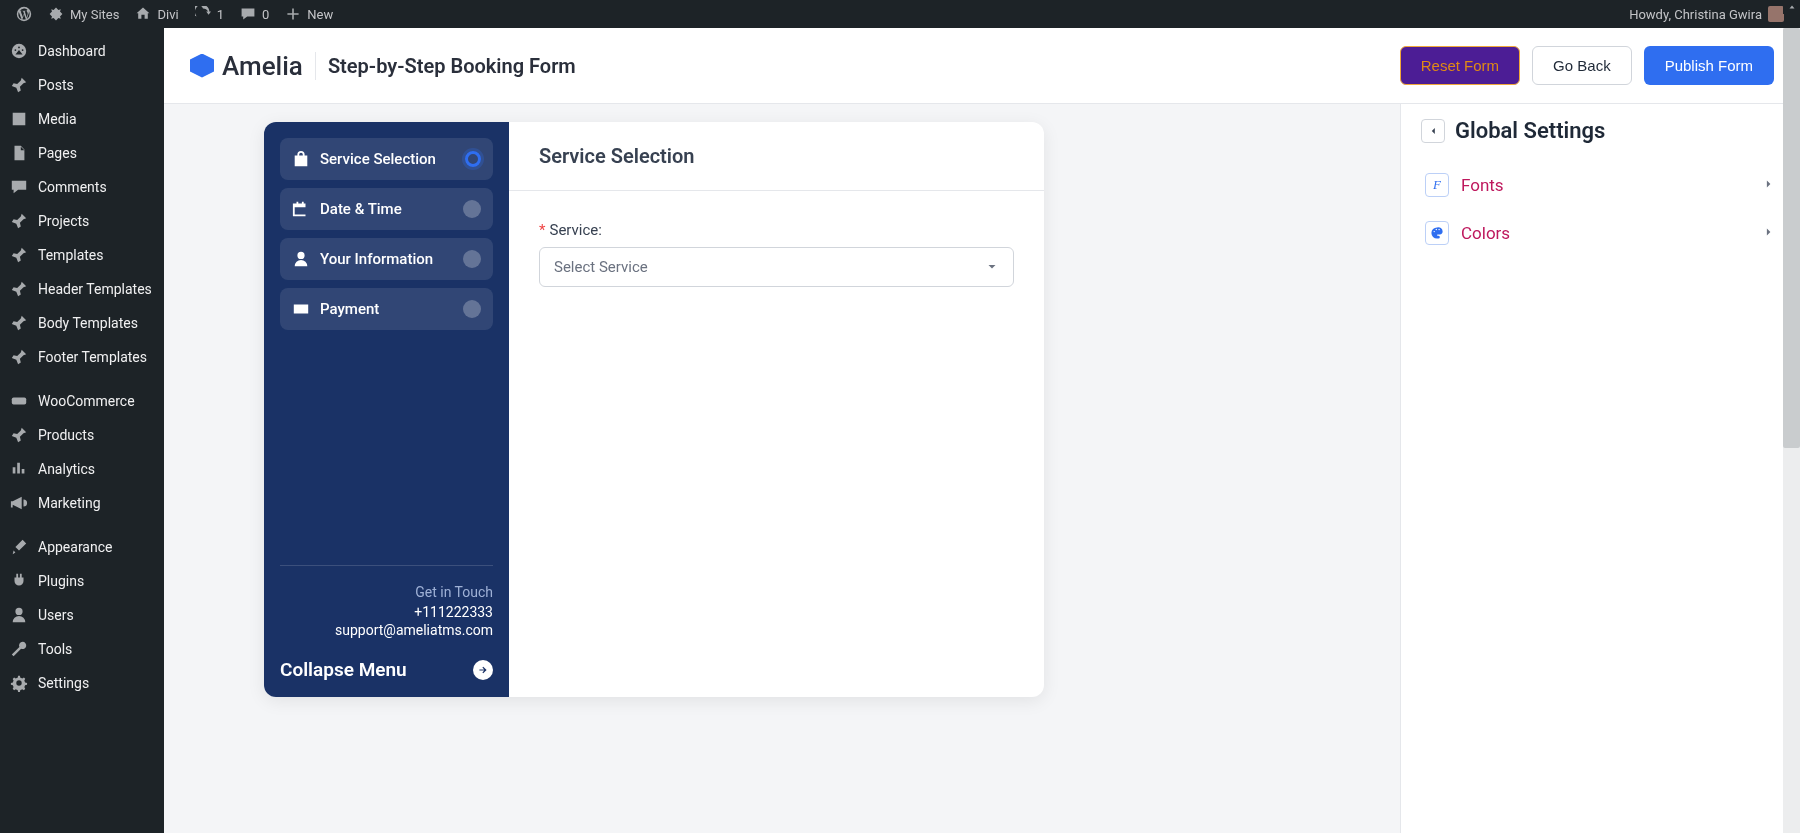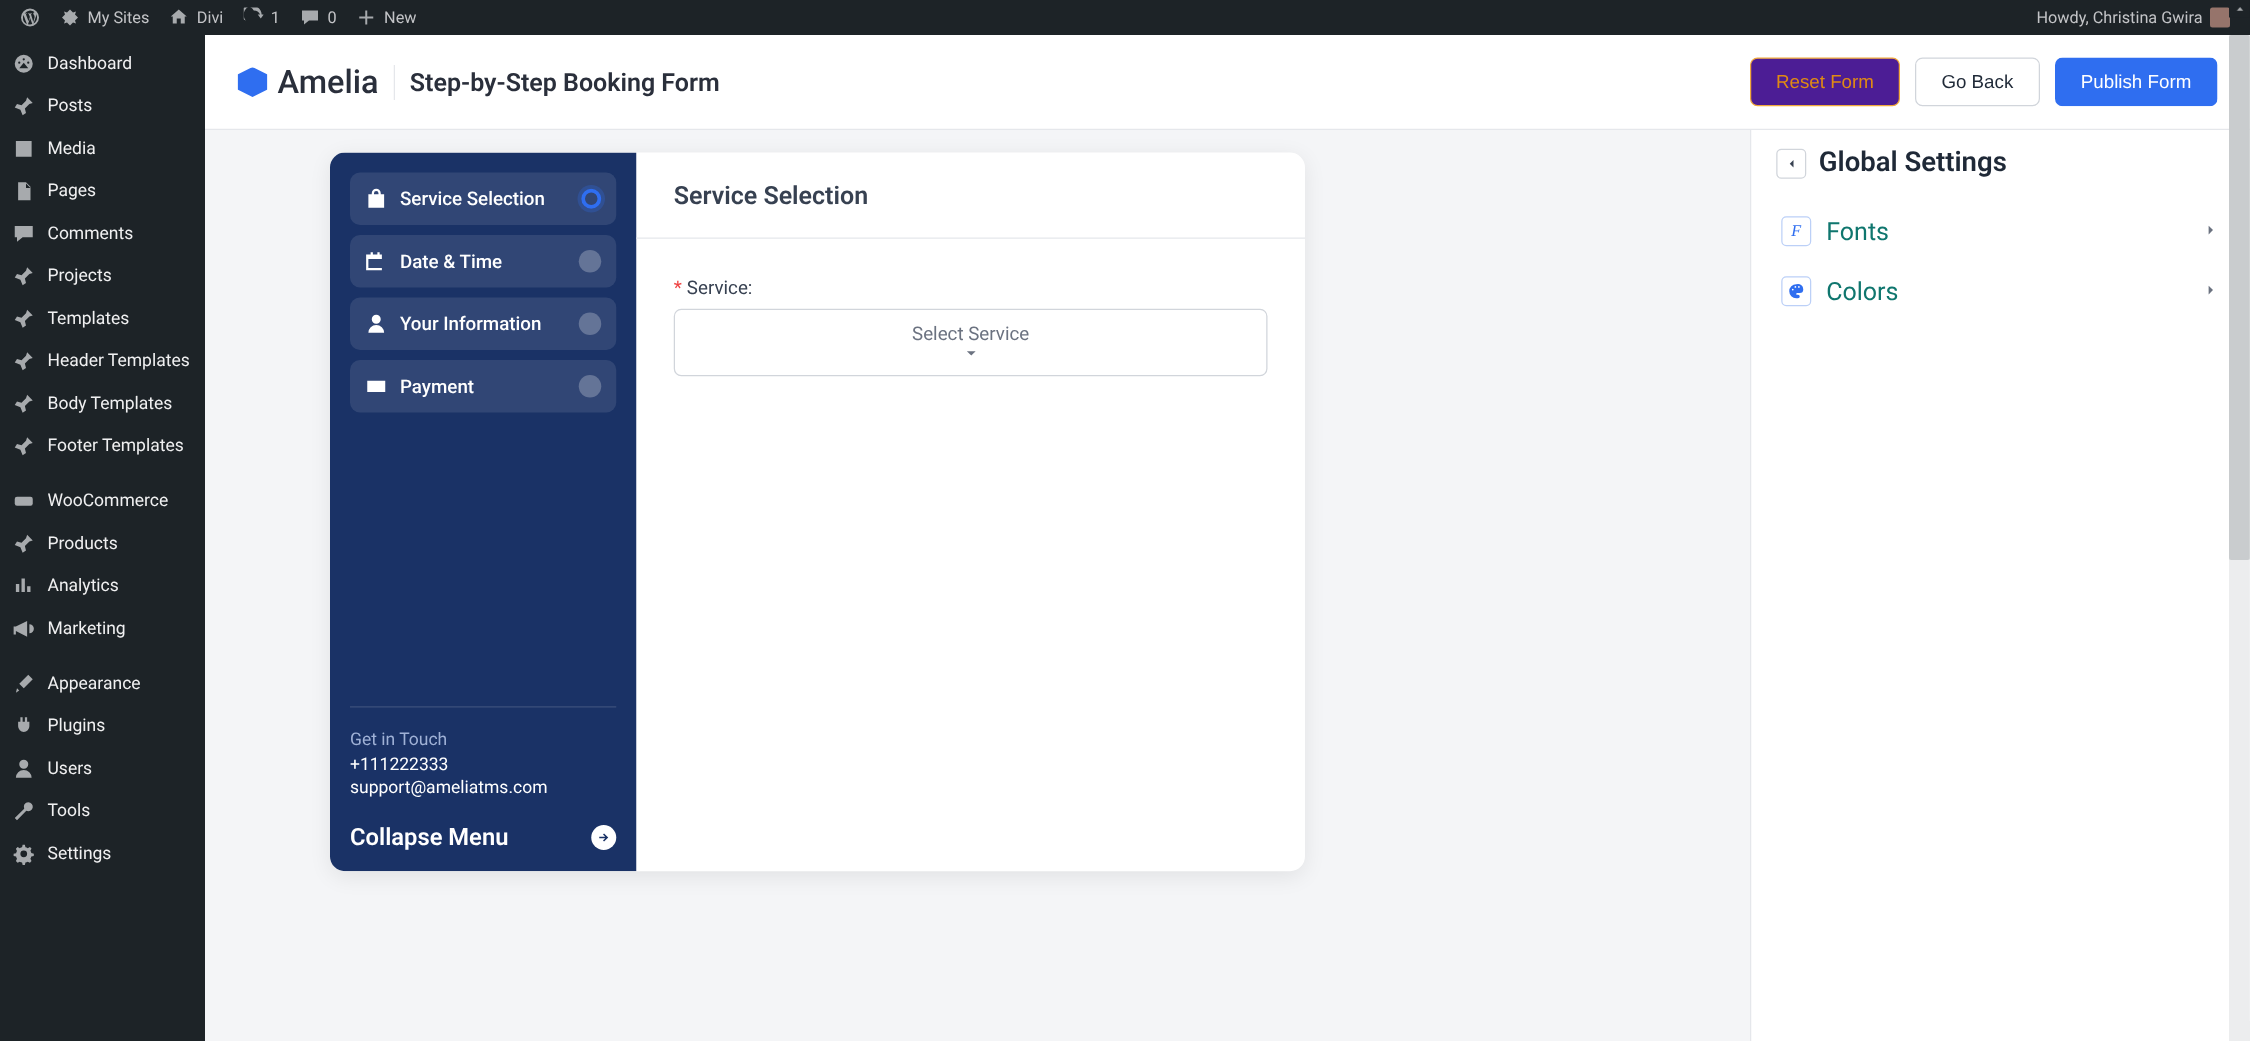--- a/index.html
+++ b/index.html
@@ -105,21 +105,21 @@
     background: rgba(255,255,255,.25);
   }
   .step-item.active .step-dot {
     background: transparent;
     border: 3px solid #2f6ef0;
     box-shadow: 0 0 0 3px rgba(47,110,240,.25);
     width:16px; height:16px;
   }
 
   .touch-block {
-    margin-top:auto; text-align:left; color:#c9d4ea;
+    margin-top:auto; text-align:right; color:#c9d4ea;
     border-top:1px solid rgba(255,255,255,.15);
     padding-top: 16px; font-size:14px;
   }
   .touch-block .lbl { color:#9fb1d6; margin-bottom:4px; }
   .touch-block div { margin: 2px 0; color:#fff; }
 
   .collapse-row {
     display:flex; align-items:center; justify-content:space-between;
     margin-top: 18px; font-size:19px; font-weight:600; cursor:pointer;
   }
@@ -135,21 +135,21 @@
     font-size: 20px; font-weight:600; color:#374151;
     padding: 22px 30px; border-bottom:1px solid #e5e7eb;
   }
   .form-area { padding: 30px 30px; flex:1; }
   .field-label { font-size:15px; color:#374151; margin-bottom:8px; }
   .field-label .req { color:#ef4444; margin-right:4px; }
   .select {
     border:1px solid #d1d5db; border-radius:6px;
     padding: 10px 14px; display:flex; align-items:center;
     justify-content:space-between; cursor:pointer;
-    color:#6b7280; font-size:15px;flex-direction:column;
+    color:#6b7280; font-size:15px;
   }
   .select svg { width:14px; height:14px; fill:#6b7280; }
 
   .book-footer {
     padding: 16px 30px; border-top:1px solid #e5e7eb;
     display:flex; justify-content:flex-end;
   }
 
   
   .settings-panel {
@@ -167,21 +167,21 @@
   .setting-row {
     display:flex; align-items:center; gap:12px;
     padding: 12px 4px; cursor:pointer;
   }
   .setting-row .ico {
     width:24px; height:24px; border:1px solid #bcd0f7; border-radius:4px;
     display:flex; align-items:center; justify-content:center; color:#2f6ef0;
     font-size:13px; font-style:italic; font-family: Georgia, serif;
   }
   .setting-row .ico svg { width:14px; height:14px; fill:#2f6ef0; }
-  .setting-row .label { flex:1; font-size:20px; color:#0f766e; }
+  .setting-row .label { flex:1; font-size:17px; color:#be185d; }
   .setting-row .chev svg { width:14px; height:14px; fill:#6b7280; }
 
   
   .right-scroll {
     width: 17px; background:#ecedee; position: fixed; right:0; top:28px; bottom:0;
   }
   .right-scroll .thumb { width:100%; height: 420px; background:#c9ccce; margin-top: 0; border-radius:2px; }
   .tri-collapse {
     position:fixed; right:0; top:0; width:17px; height:14px; background:#1d2327;
     display:flex; align-items:center; justify-content:center;

